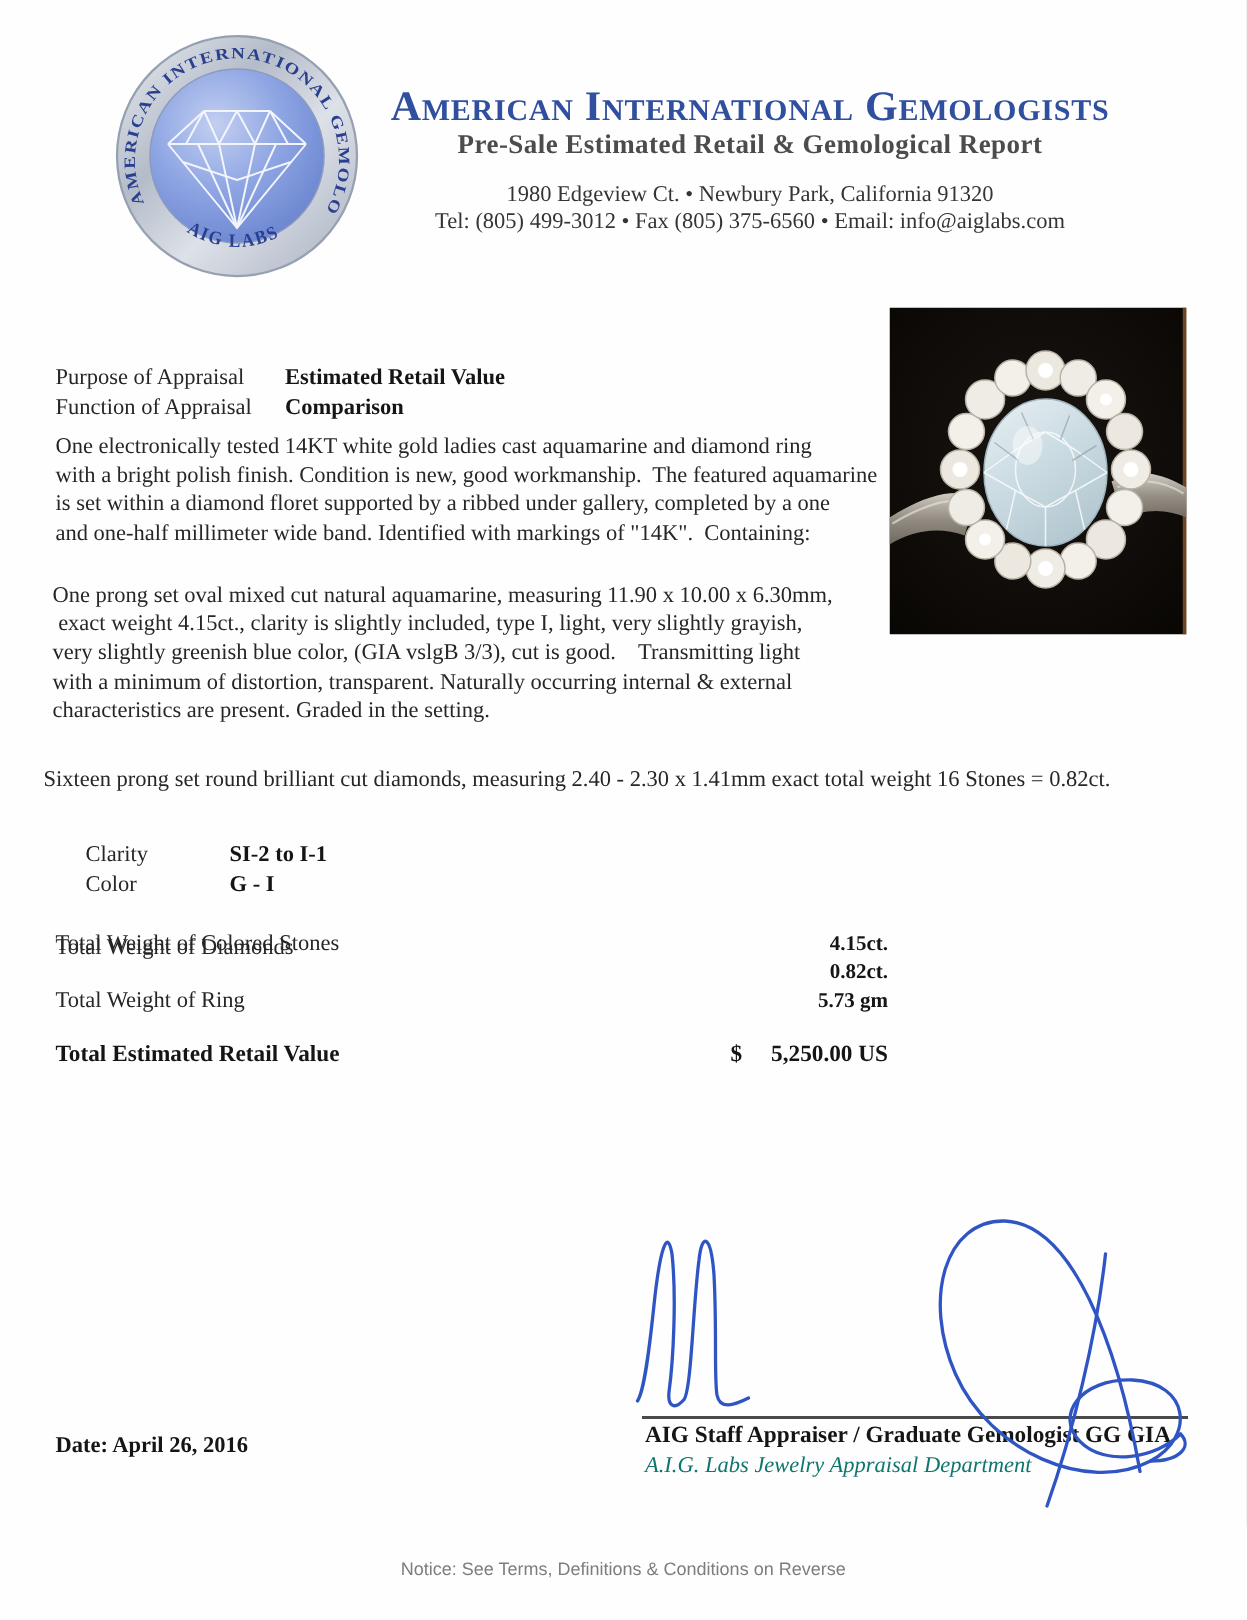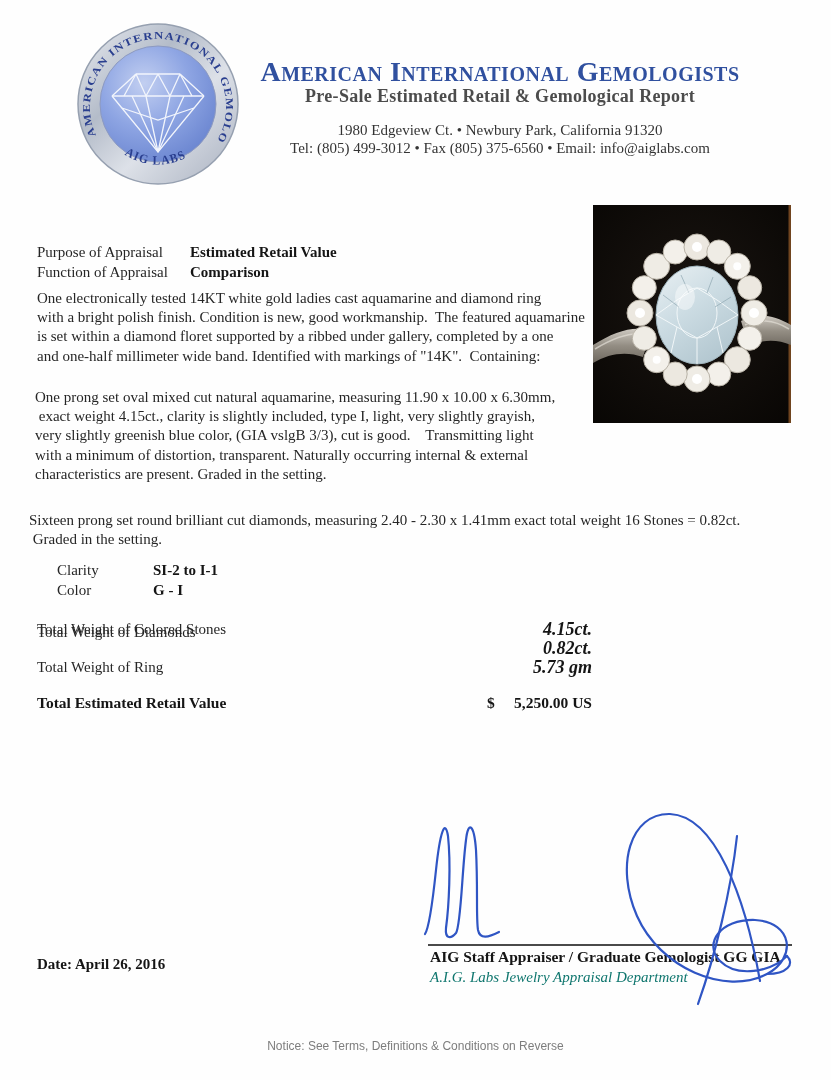--- a/index.html
+++ b/index.html
@@ -41,21 +41,21 @@
   
   .bodyline { font-size: 15px; line-height: 19.2px; white-space: pre; }
   .meta-row { font-size: 15px; line-height: 19.5px; display: flex; }
   .meta-label { width: 153px; }
   .meta-value { font-weight: bold; color: #151515; }
   .grade-row { font-size: 15px; line-height: 19.5px; display: flex; }
   .grade-label { width: 96px; }
   .grade-value { font-weight: bold; color: #151515; }
 
   .tot-label { font-size: 15px; line-height: 19.4px; }
-  .tot-value { font-size: 18px; line-height: 19.4px; font-weight: bold; color: #151515; text-align: right; font-style: italic; }
+  .tot-value { font-size: 14px; line-height: 19.4px; font-weight: bold; color: #151515; text-align: right; }
   .grand-label { font-size: 15.5px; font-weight: bold; color: #151515; }
   .grand-cur { font-size: 15.5px; font-weight: bold; color: #151515; }
   .grand-value { font-size: 15.5px; font-weight: bold; color: #151515; text-align: right; }
 
   .date-line { font-size: 15px; font-weight: bold; color: #151515; }
   .appraiser-line { font-size: 15.5px; font-weight: bold; color: #151515; }
   .dept-line { font-size: 15px; font-style: italic; color: #0f766e; }
   .sig-rule { height: 2px; background: #4a4a4a; }
 
   .notice {
@@ -201,21 +201,20 @@
   <div class="abs" style="left:35px; top:388px;">
     <div class="bodyline">One prong set oval mixed cut natural aquamarine, measuring 11.90 x 10.00 x 6.30mm,</div>
     <div class="bodyline"> exact weight 4.15ct., clarity is slightly included, type I, light, very slightly grayish,</div>
     <div class="bodyline">very slightly greenish blue color, (GIA vslgB 3/3), cut is good.    Transmitting light</div>
     <div class="bodyline">with a minimum of distortion, transparent. Naturally occurring internal &amp; external</div>
     <div class="bodyline">characteristics are present. Graded in the setting.</div>
   </div>
 
   <div class="abs" style="left:29px; top:511px;">
     <div class="bodyline">Sixteen prong set round brilliant cut diamonds, measuring 2.40 - 2.30 x 1.41mm exact total weight 16 Stones = 0.82ct.</div>
-    <div class="bodyline"> Graded in the setting.</div>
   </div>
 
   <div class="abs grade-row" style="left:57px; top:561px;">
     <span class="grade-label">Clarity</span>
     <span class="grade-value">SI-2 to I-1</span>
   </div>
   <div class="abs grade-row" style="left:57px; top:581px;">
     <span class="grade-label">Color</span>
     <span class="grade-value">G - I</span>
   </div>

